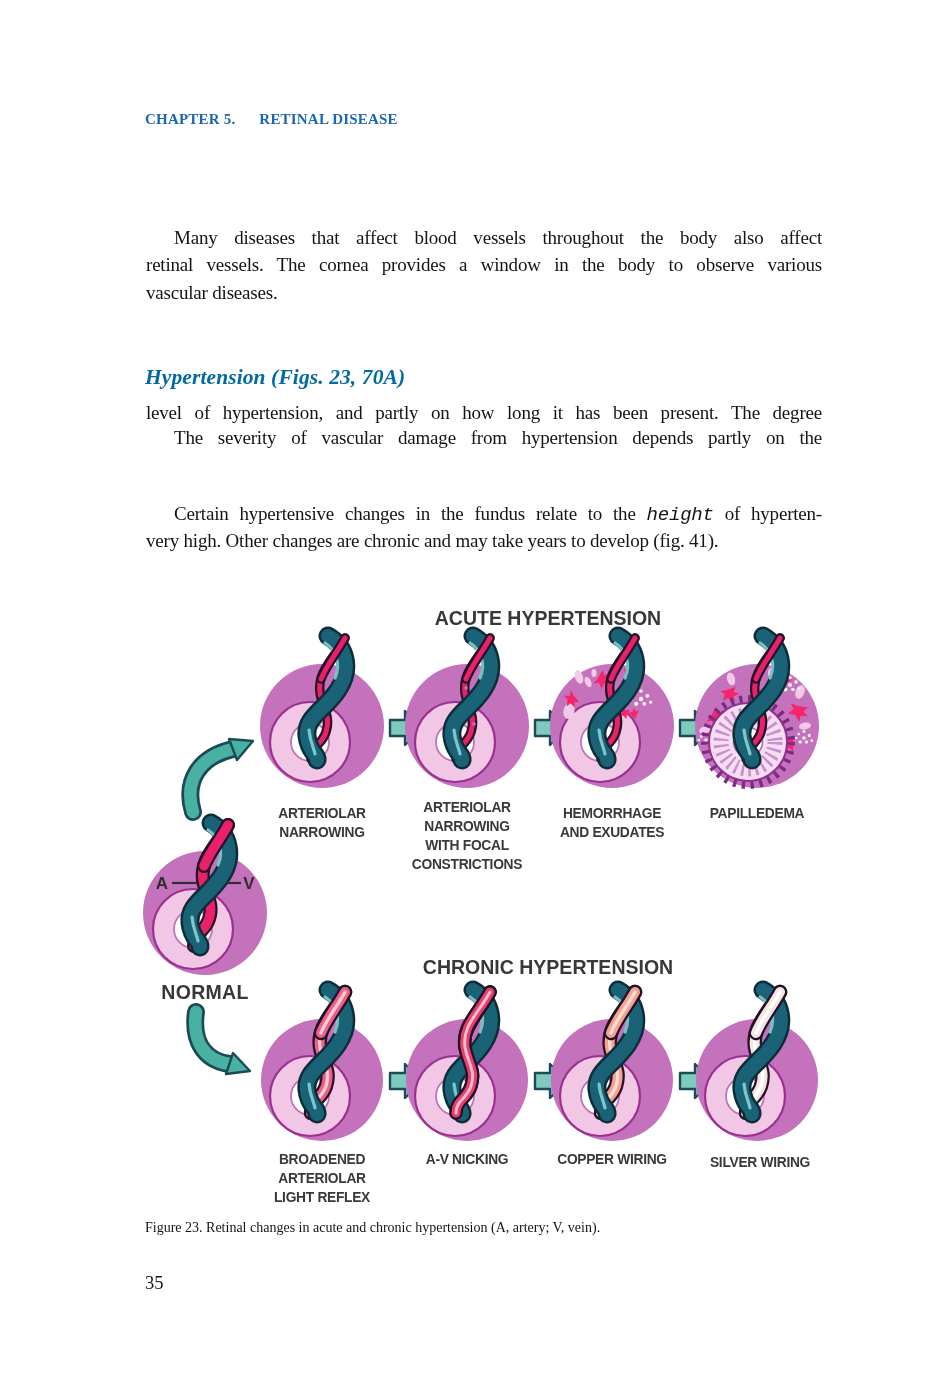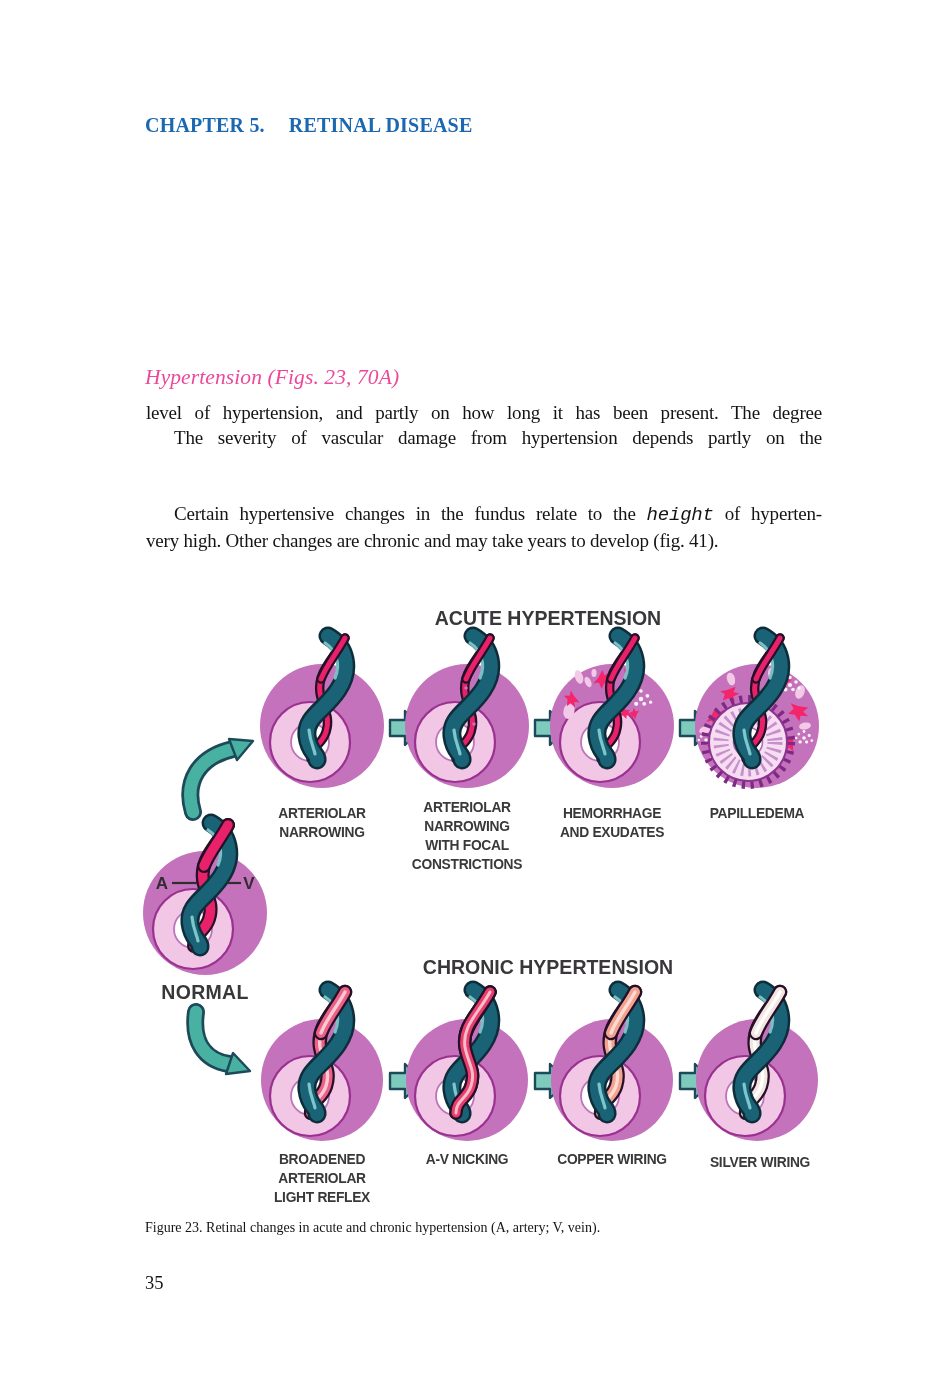--- a/index.html
+++ b/index.html
@@ -1,32 +1,32 @@
 <!DOCTYPE html>
 <html><head>
 <meta charset="utf-8">
 <style>
   html,body{margin:0;padding:0;background:#ffffff;}
   .page{position:relative;width:938px;height:1388px;background:#ffffff;
         font-family:"Liberation Serif",serif;color:#141414;overflow:hidden;}
 
   
-  .chapter-title{position:absolute;left:145px;top:101px;font-size:20px;font-weight:bold;
+  .chapter-title{position:absolute;left:145px;top:101px;font-size:15px;font-weight:bold;
                  color:#1b67b0;letter-spacing:0.2px;}
   .chapter-title .gap{margin-left:24px;}
   .tblock{position:absolute;left:146px;width:676px;font-size:19px;
           letter-spacing:-0.2px;}
   .tblock .ln{text-align:justify;text-align-last:justify;}
   .tblock .ln.last{text-align:left;text-align-last:auto;}
   .tblock .ln.indent{text-indent:28px;}
   #para1{top:224px;line-height:27.3px;}
   #para2{top:400px;line-height:25.4px;}
   #para3{top:501px;line-height:25.4px;}
-  .section-title{position:absolute;left:145px;top:347px;font-size:21.5px;font-weight:normal;
-                 font-style:italic;color:#ec4899;letter-spacing:0.1px;text-align:right;}
+  .section-title{position:absolute;left:145px;top:347px;font-size:21.5px;font-weight:bold;
+                 font-style:italic;color:#0369a1;letter-spacing:0.1px;text-align:right;}
   .caption{position:absolute;left:145px;top:1220px;width:690px;font-size:14px;}
   .pageno{position:absolute;left:145px;top:1273px;width:678px;text-align:left;font-size:18.5px;}
   .em{font-style:italic;font-family:Liberation Mono, monospace;}
 
   
   .figure-svg{position:absolute;left:0;top:595px;}
   svg text{font-family:"Liberation Sans",sans-serif;font-weight:bold;}
   .figtitle{font-size:19.5px;fill:#39373a;text-anchor:middle;}
   .figlabel{font-size:13.8px;fill:#3a383a;text-anchor:middle;letter-spacing:-0.3px;}
   .avlabel{font-size:17px;fill:#2f2d30;text-anchor:middle;}
@@ -56,20 +56,25 @@
   .speck{fill:#ffffff;opacity:.92;}
   .pinch{fill:#c472bb;}
 </style>
 </head>
 <body>
 
 <div class="page">
 
   <h1 class="chapter-title"><span>CHAPTER 5.</span><span class="gap">RETINAL DISEASE</span></h1>
 
+  <div class="tblock" id="para1">
+    <div class="ln indent">Many diseases that affect blood vessels throughout the body also affect</div>
+    <div class="ln">retinal vessels. The cornea provides a window in the body to observe various</div>
+    <div class="ln last">vascular diseases.</div>
+  </div>
 
   <h2 class="section-title">Hypertension (Figs. 23, 70A)</h2>
 
   <div class="tblock" id="para2">
     <div class="ln">level of hypertension, and partly on how long it has been present. The degree</div>
     <div class="ln indent">The severity of vascular damage from hypertension depends partly on the</div>
   </div>
 
   <div class="tblock" id="para3">
     <div class="ln indent"><span>Certain hypertensive changes in the fundus relate to the </span><span class="em">height</span><span> of hyperten-</span></div>

